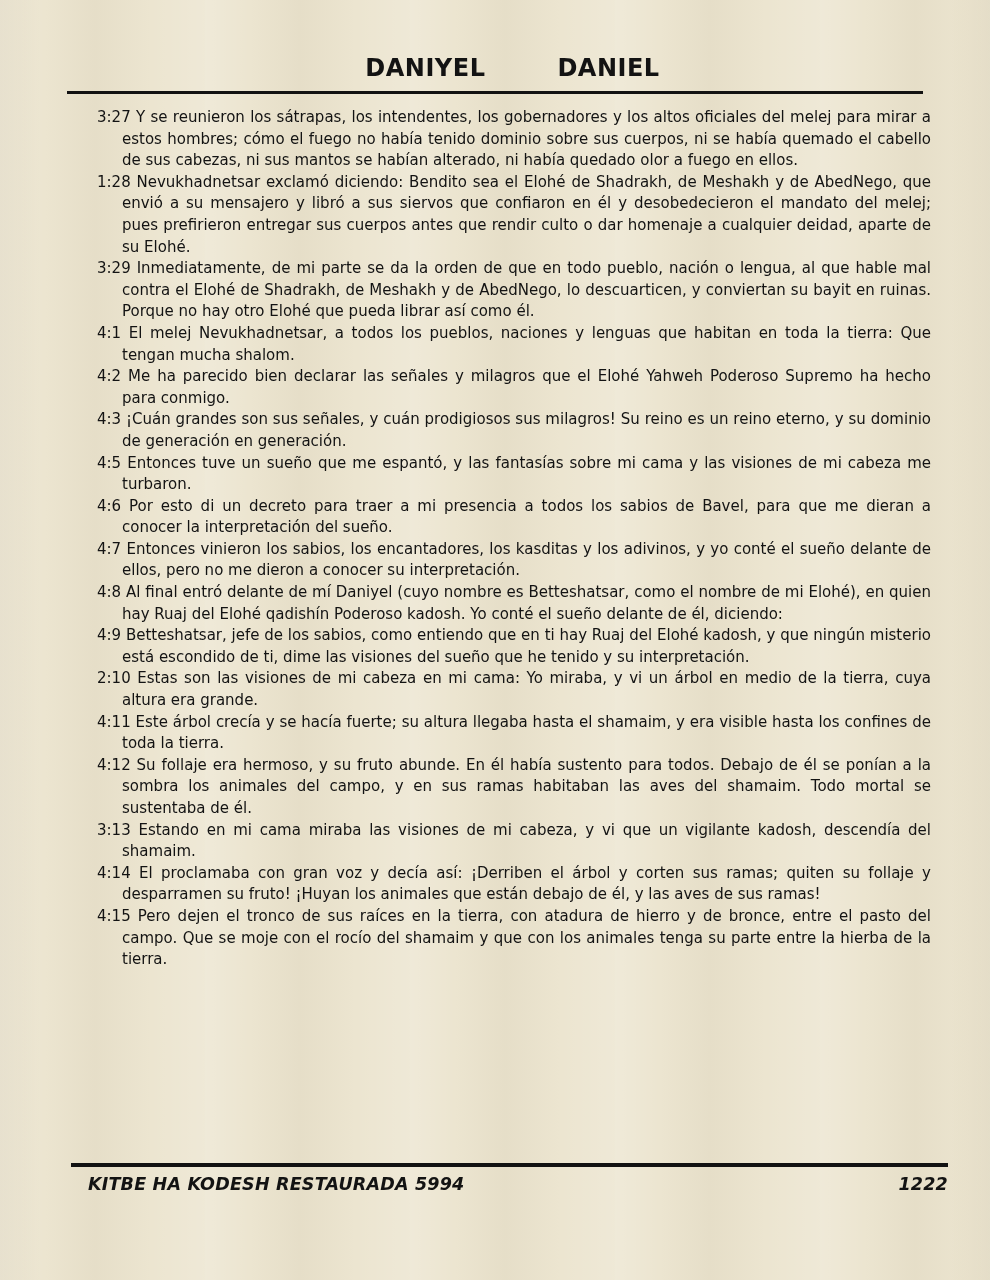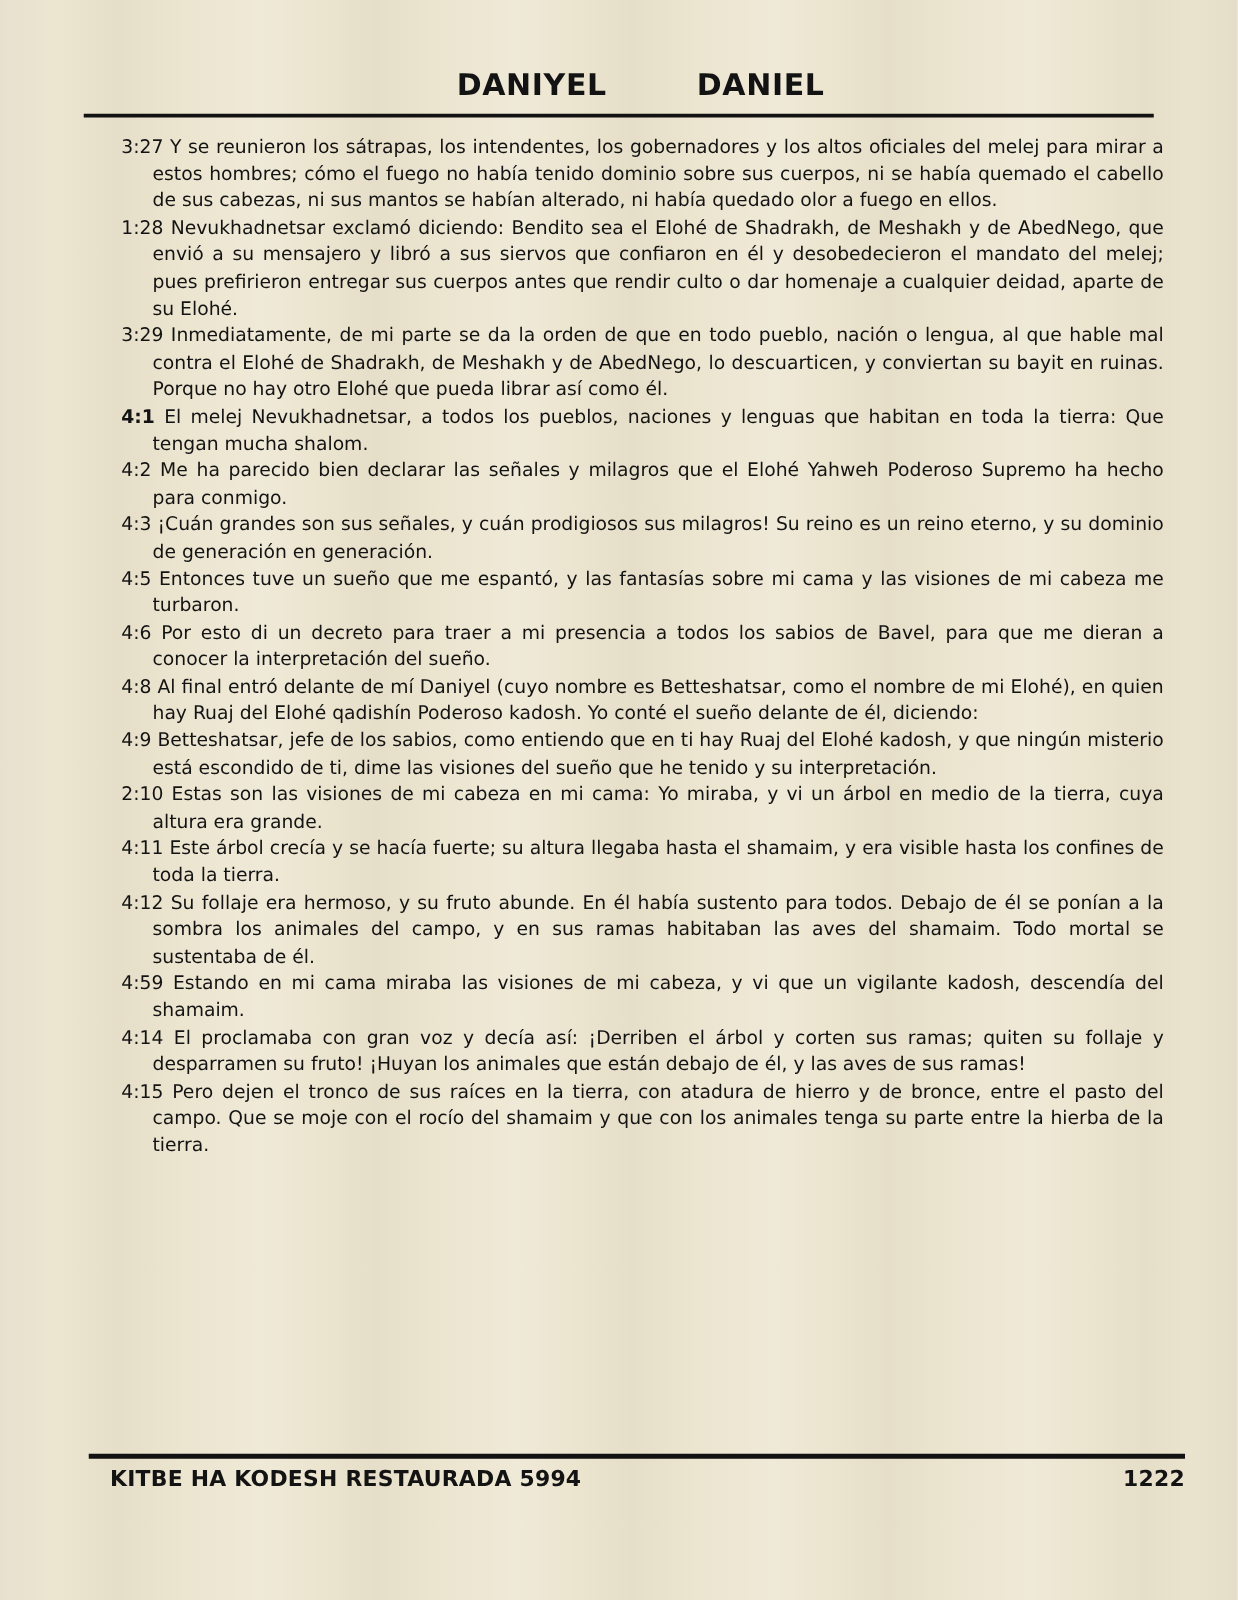--- a/index.html
+++ b/index.html
@@ -56,40 +56,41 @@
   }
   .verse {
     margin: 0;
     padding-left: 25px;
     text-indent: -25px;
   }
   .verse .ref {
     white-space: nowrap;
   }
   .verse.bold-ref .ref {
-    font-weight: bold;
+    font-weight: normal;
   }
   .footer-rule {
     position: absolute;
     left: 71px;
     top: 1163px;
     width: 877px;
     height: 4px;
     background: #121212;
   }
   .page-footer {
     position: absolute;
     left: 88px;
     top: 1174px;
     width: 860px;
     display: flex;
     justify-content: space-between;
     font-size: 17.5px;
     font-weight: bold;
     letter-spacing: 0.2px;
+    font-style: italic;
   }
 </style>
 </head>
 <body>
 
 <div class="page">
 
   <header class="page-header">
     <span class="title">DANIYEL</span>
     <span class="title">DANIEL</span>
@@ -99,26 +100,27 @@
 
   <main class="verses">
       <p class="verse"><span class="ref">3:27</span> Y se reunieron los sátrapas, los intendentes, los gobernadores y los altos oficiales del melej para mirar a estos hombres; cómo el fuego no había tenido dominio sobre sus cuerpos, ni se había quemado el cabello de sus cabezas, ni sus mantos se habían alterado, ni había quedado olor a fuego en ellos.</p>
       <p class="verse"><span class="ref">1:28</span> Nevukhadnetsar exclamó diciendo: Bendito sea el Elohé de Shadrakh, de Meshakh y de AbedNego, que envió a su mensajero y libró a sus siervos que confiaron en él y desobedecieron el mandato del melej; pues prefirieron entregar sus cuerpos antes que rendir culto o dar homenaje a cualquier deidad, aparte de su Elohé.</p>
       <p class="verse"><span class="ref">3:29</span> Inmediatamente, de mi parte se da la orden de que en todo pueblo, nación o lengua, al que hable mal contra el Elohé de Shadrakh, de Meshakh y de AbedNego, lo descuarticen, y conviertan su bayit en ruinas. Porque no hay otro Elohé que pueda librar así como él.</p>
       <p class="verse bold-ref"><span class="ref">4:1</span> El melej Nevukhadnetsar, a todos los pueblos, naciones y lenguas que habitan en toda la tierra: Que tengan mucha shalom.</p>
       <p class="verse"><span class="ref">4:2</span> Me ha parecido bien declarar las señales y milagros que el Elohé Yahweh Poderoso Supremo ha hecho para conmigo.</p>
       <p class="verse"><span class="ref">4:3</span> ¡Cuán grandes son sus señales, y cuán prodigiosos sus milagros! Su reino es un reino eterno, y su dominio de generación en generación.</p>
       <p class="verse"><span class="ref">4:5</span> Entonces tuve un sueño que me espantó, y las fantasías sobre mi cama y las visiones de mi cabeza me turbaron.</p>
       <p class="verse"><span class="ref">4:6</span> Por esto di un decreto para traer a mi presencia a todos los sabios de Bavel, para que me dieran a conocer la interpretación del sueño.</p>
+      <p class="verse"><span class="ref">4:7</span> Entonces vinieron los sabios, los encantadores, los kasditas y los adivinos, y yo conté el sueño delante de ellos, pero no me dieron a conocer su interpretación.</p>
       <p class="verse"><span class="ref">4:8</span> Al final entró delante de mí Daniyel (cuyo nombre es Betteshatsar, como el nombre de mi Elohé), en quien hay Ruaj del Elohé qadishín Poderoso kadosh. Yo conté el sueño delante de él, diciendo:</p>
       <p class="verse"><span class="ref">4:9</span> Betteshatsar, jefe de los sabios, como entiendo que en ti hay Ruaj del Elohé kadosh, y que ningún misterio está escondido de ti, dime las visiones del sueño que he tenido y su interpretación.</p>
       <p class="verse"><span class="ref">2:10</span> Estas son las visiones de mi cabeza en mi cama: Yo miraba, y vi un árbol en medio de la tierra, cuya altura era grande.</p>
       <p class="verse"><span class="ref">4:11</span> Este árbol crecía y se hacía fuerte; su altura llegaba hasta el shamaim, y era visible hasta los confines de toda la tierra.</p>
       <p class="verse"><span class="ref">4:12</span> Su follaje era hermoso, y su fruto abunde. En él había sustento para todos. Debajo de él se ponían a la sombra los animales del campo, y en sus ramas habitaban las aves del shamaim. Todo mortal se sustentaba de él.</p>
-      <p class="verse"><span class="ref">4:59</span> Estando en mi cama miraba las visiones de mi cabeza, y vi que un vigilante kadosh, descendía del shamaim.</p>
+      <p class="verse"><span class="ref">3:13</span> Estando en mi cama miraba las visiones de mi cabeza, y vi que un vigilante kadosh, descendía del shamaim.</p>
       <p class="verse"><span class="ref">4:14</span> El proclamaba con gran voz y decía así: ¡Derriben el árbol y corten sus ramas; quiten su follaje y desparramen su fruto! ¡Huyan los animales que están debajo de él, y las aves de sus ramas!</p>
       <p class="verse"><span class="ref">4:15</span> Pero dejen el tronco de sus raíces en la tierra, con atadura de hierro y de bronce, entre el pasto del campo. Que se moje con el rocío del shamaim y que con los animales tenga su parte entre la hierba de la tierra.</p>
     </main>
 
   <div class="footer-rule"></div>
 
   <footer class="page-footer">
     <span>KITBE HA KODESH RESTAURADA  5994</span>
     <span>1222</span>
   </footer>

